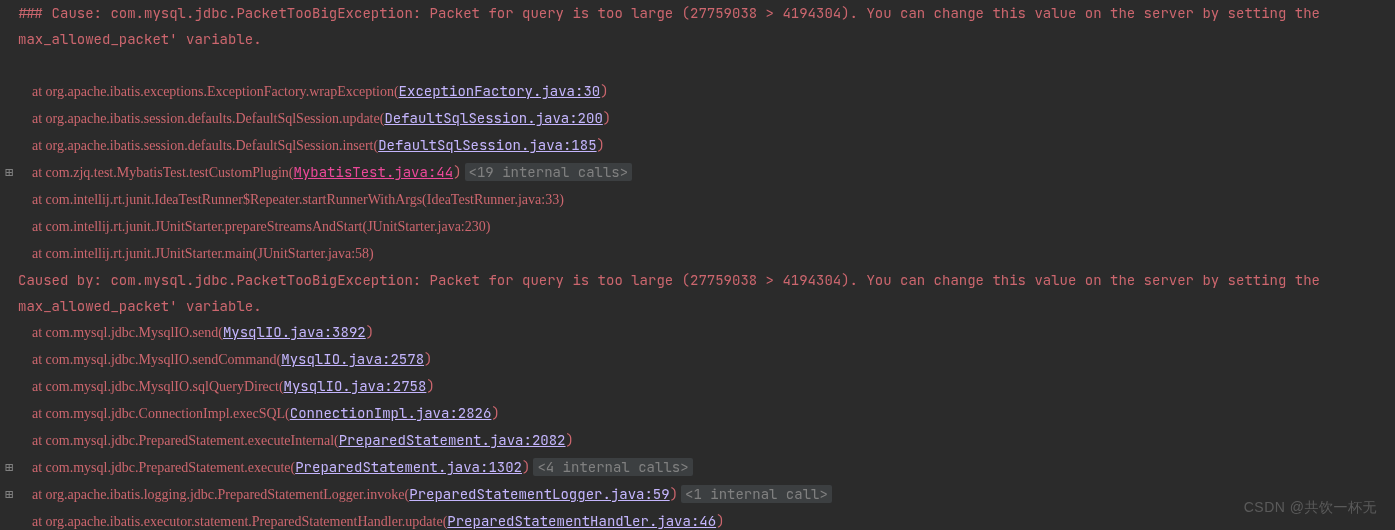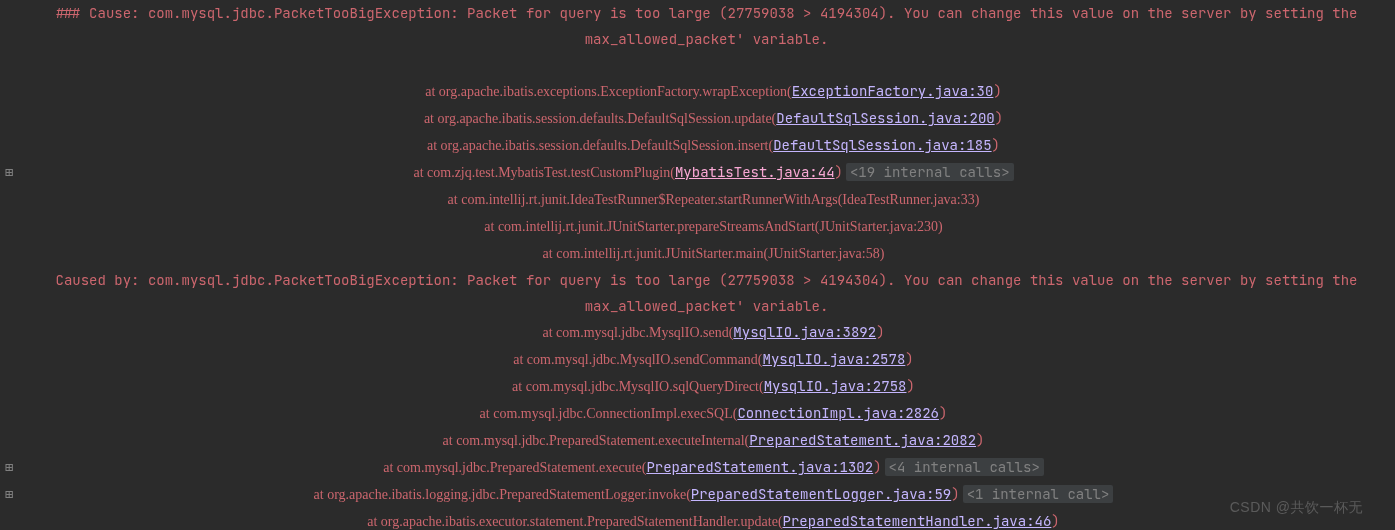--- a/index.html
+++ b/index.html
@@ -31,46 +31,45 @@
     user-select: none;
   }
   .gutter.has {
     cursor: pointer;
   }
   .content {
     padding-left: 0;
     white-space: pre-wrap;
     word-break: break-word;
     flex: 1;
-    text-align: center;
   }
   .err { color: #cc666e; }
   .at  { color: #cc666e; font-family: Liberation Serif, serif; }
   .link {
     color: #c4b5fd;
     text-decoration: underline;
     cursor: pointer;
   }
   .link.blue {
-    color: #f9a8d4;
+    color: #ec4899;
     text-decoration: underline;
   }
   .tag {
     background: #3c3f41;
     color: #808080;
     padding: 0 4px;
     border-radius: 2px;
     margin-left: 3px;
     margin-top: 11px;
   }
   .paren { color: #cc666e; }
   .caused { color: #cc666e; }
   .watermark {
     position: absolute;
-    right: 32px;
+    right: 18px;
     bottom: 10px;
     color: #7a7a7a;
     font-family: sans-serif;
     font-size: 14px;
     opacity: .6;
     letter-spacing: .5px;
     margin-left: 24px;
   }
 </style>
 </head>

